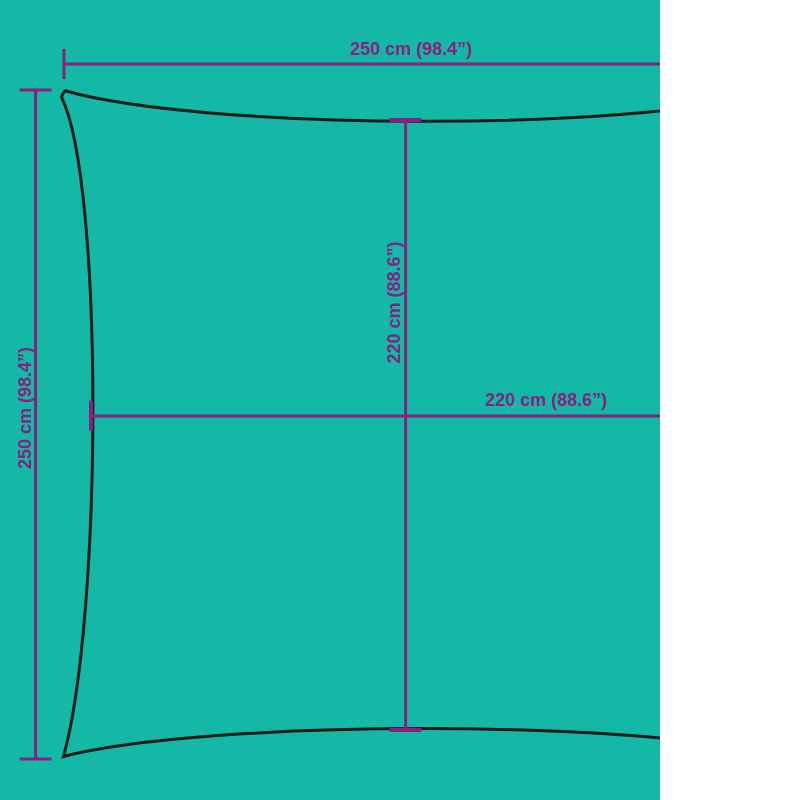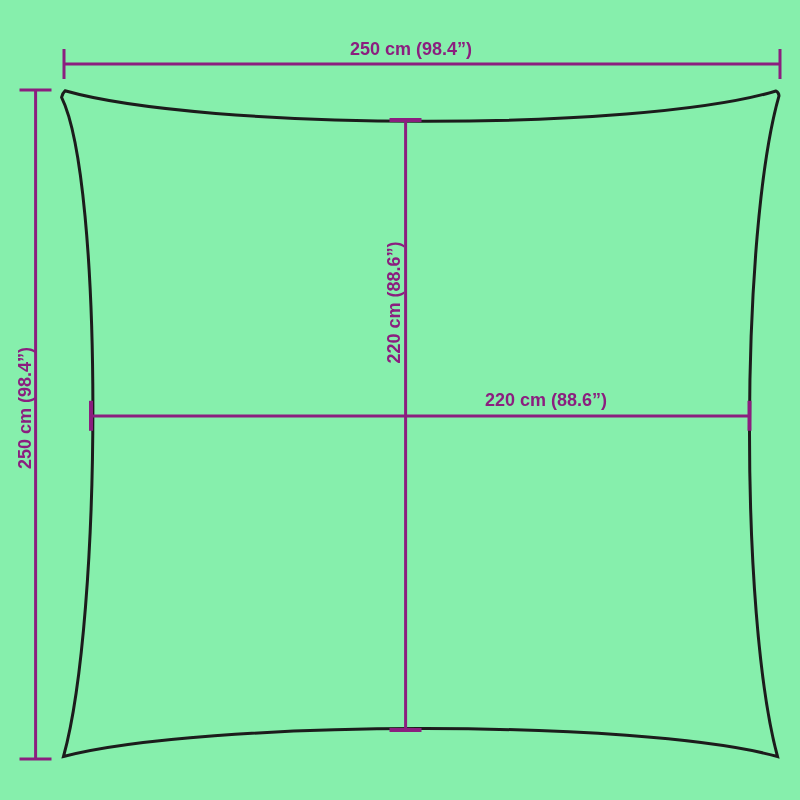--- a/index.html
+++ b/index.html
@@ -1,16 +1,16 @@
 <!DOCTYPE html>
 <html><head>
 <meta charset="utf-8">
 <style>
   html,body{margin:0;padding:0;background:#ffffff;}
-  .wrap{width:800px;height:800px;position:relative;overflow:hidden;background:#86efac;}
+  .wrap{width:660px;height:800px;position:relative;overflow:hidden;background:#14b8a6;}
   text{font-family:"Liberation Sans", sans-serif;font-weight:bold;font-size:18px;fill:#8b1e7f;}
 </style>
 </head>
 <body>
 
 <div class="wrap">
 <svg width="800" height="800" viewBox="0 0 800 800">
 
   <path d="M 65,90.8 C 205,130.5 638,132.5 776,91 Q 778.8,92.5 779,95.8 C 740.3,232 739.5,616 777.5,756.5 C 637.5,718.5 203.5,720 63.5,756.5 C 102.5,616 103.5,182 61.6,97.3 Q 62.5,93 65,90.8 Z" fill="none" stroke="#1c1c1c" stroke-width="3" stroke-linejoin="miter" stroke-miterlimit="12"></path>
 

